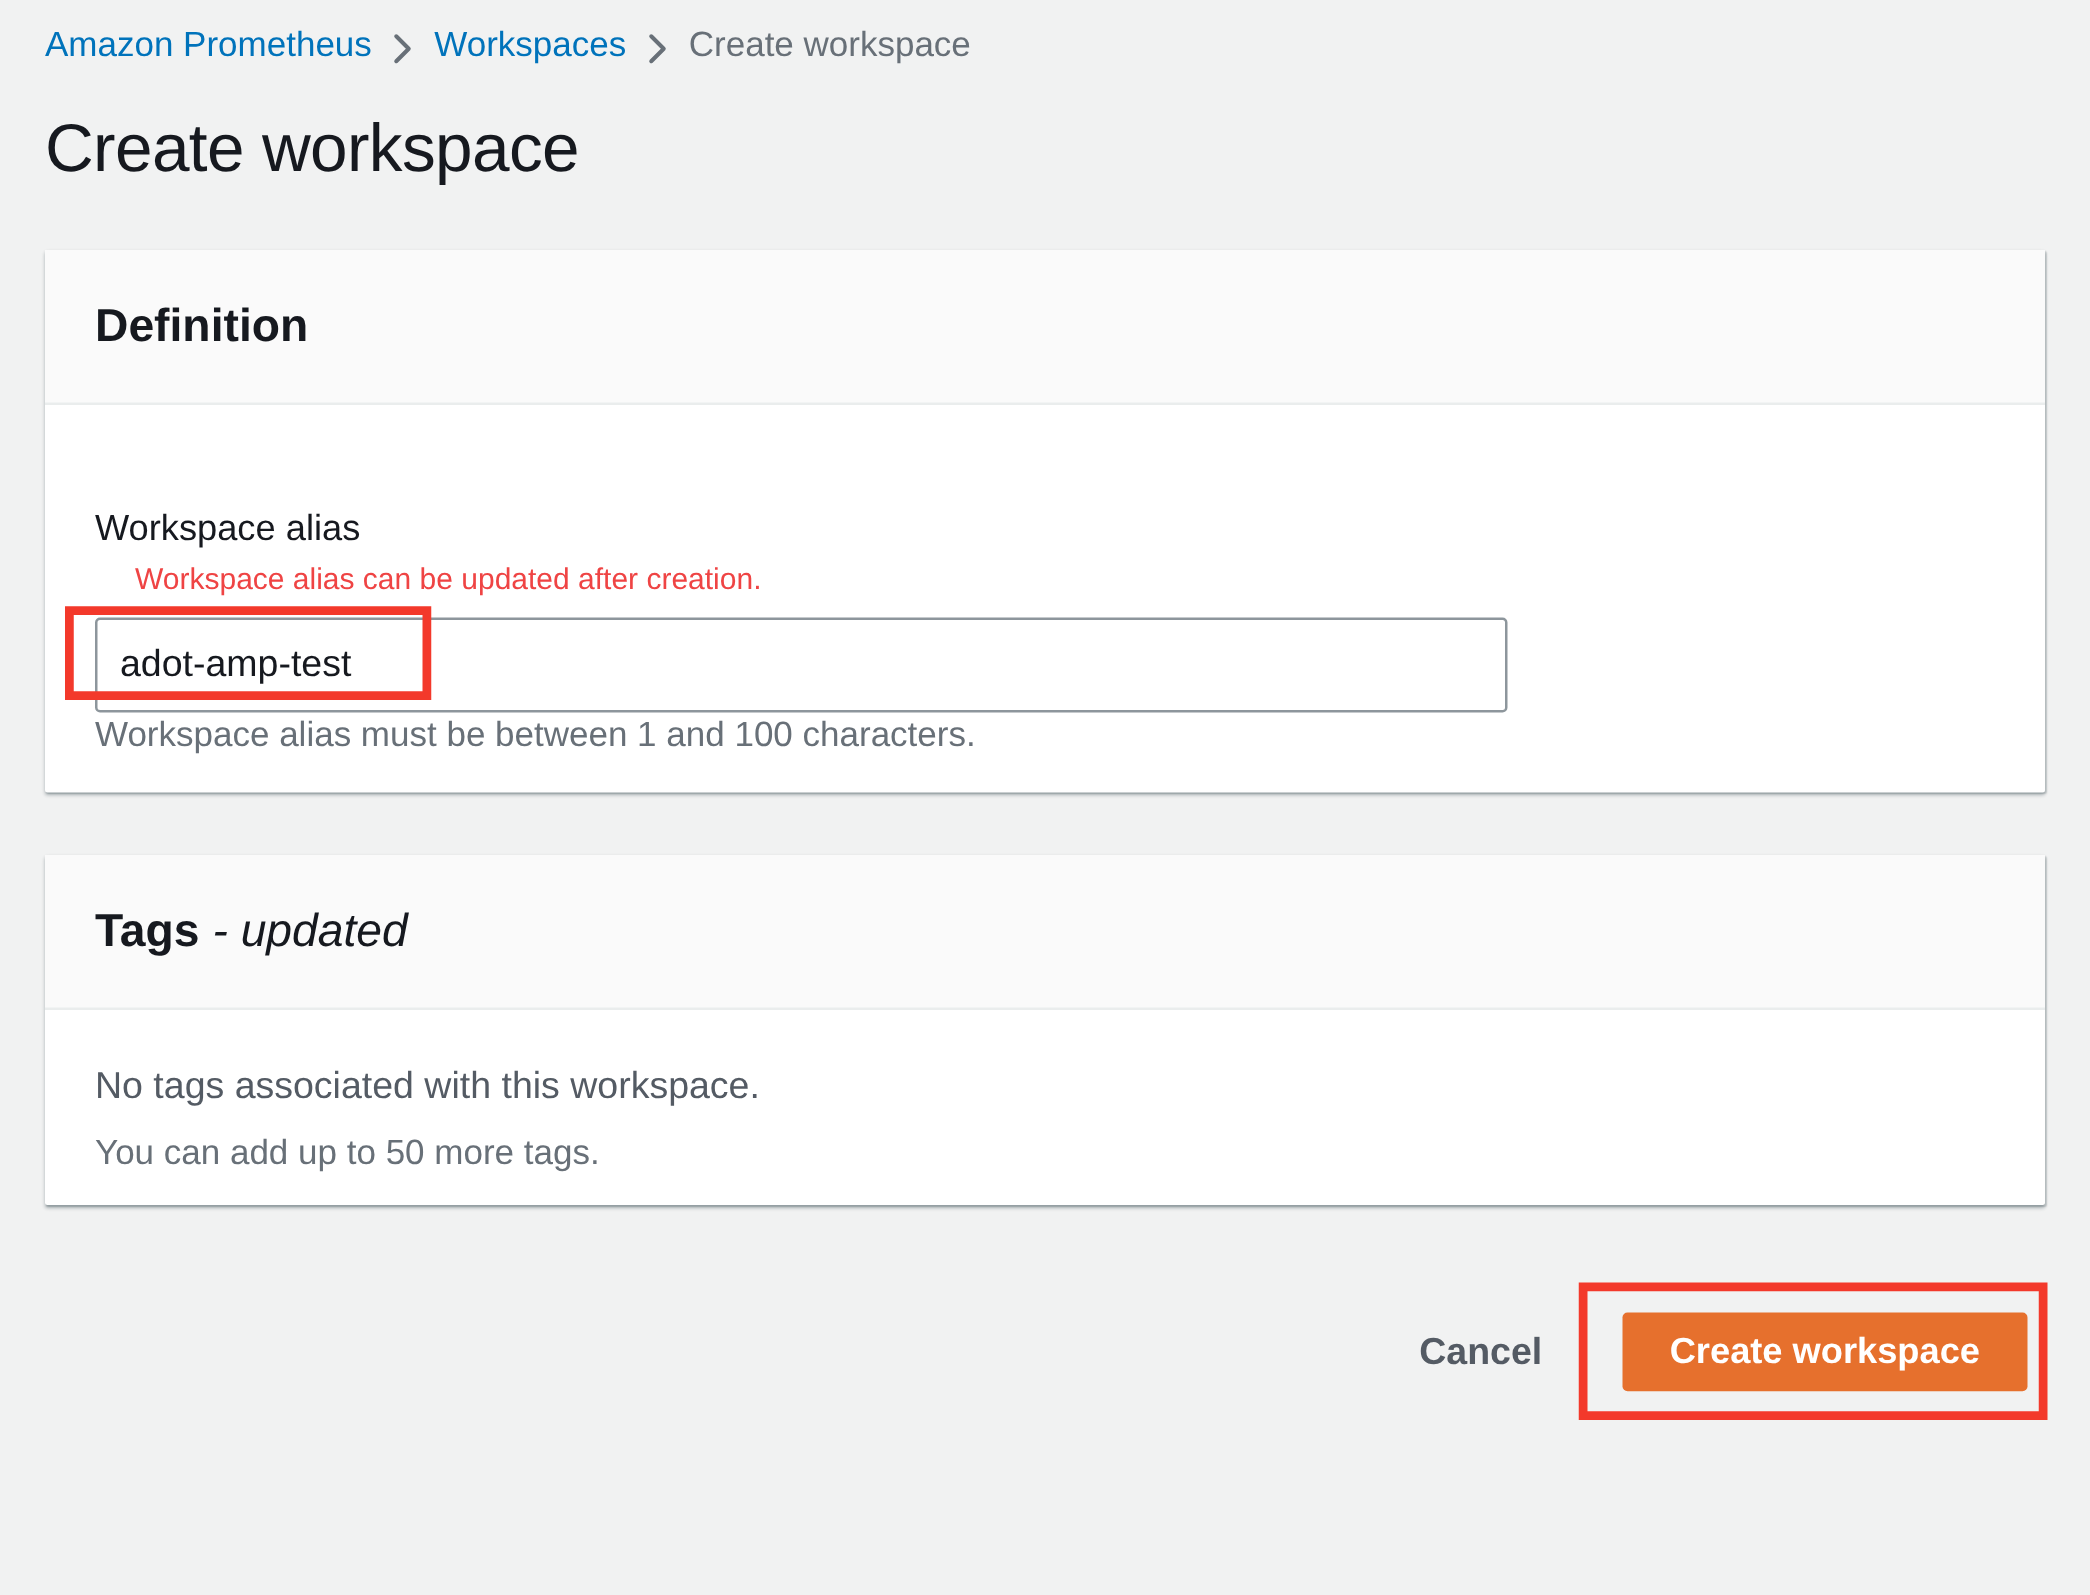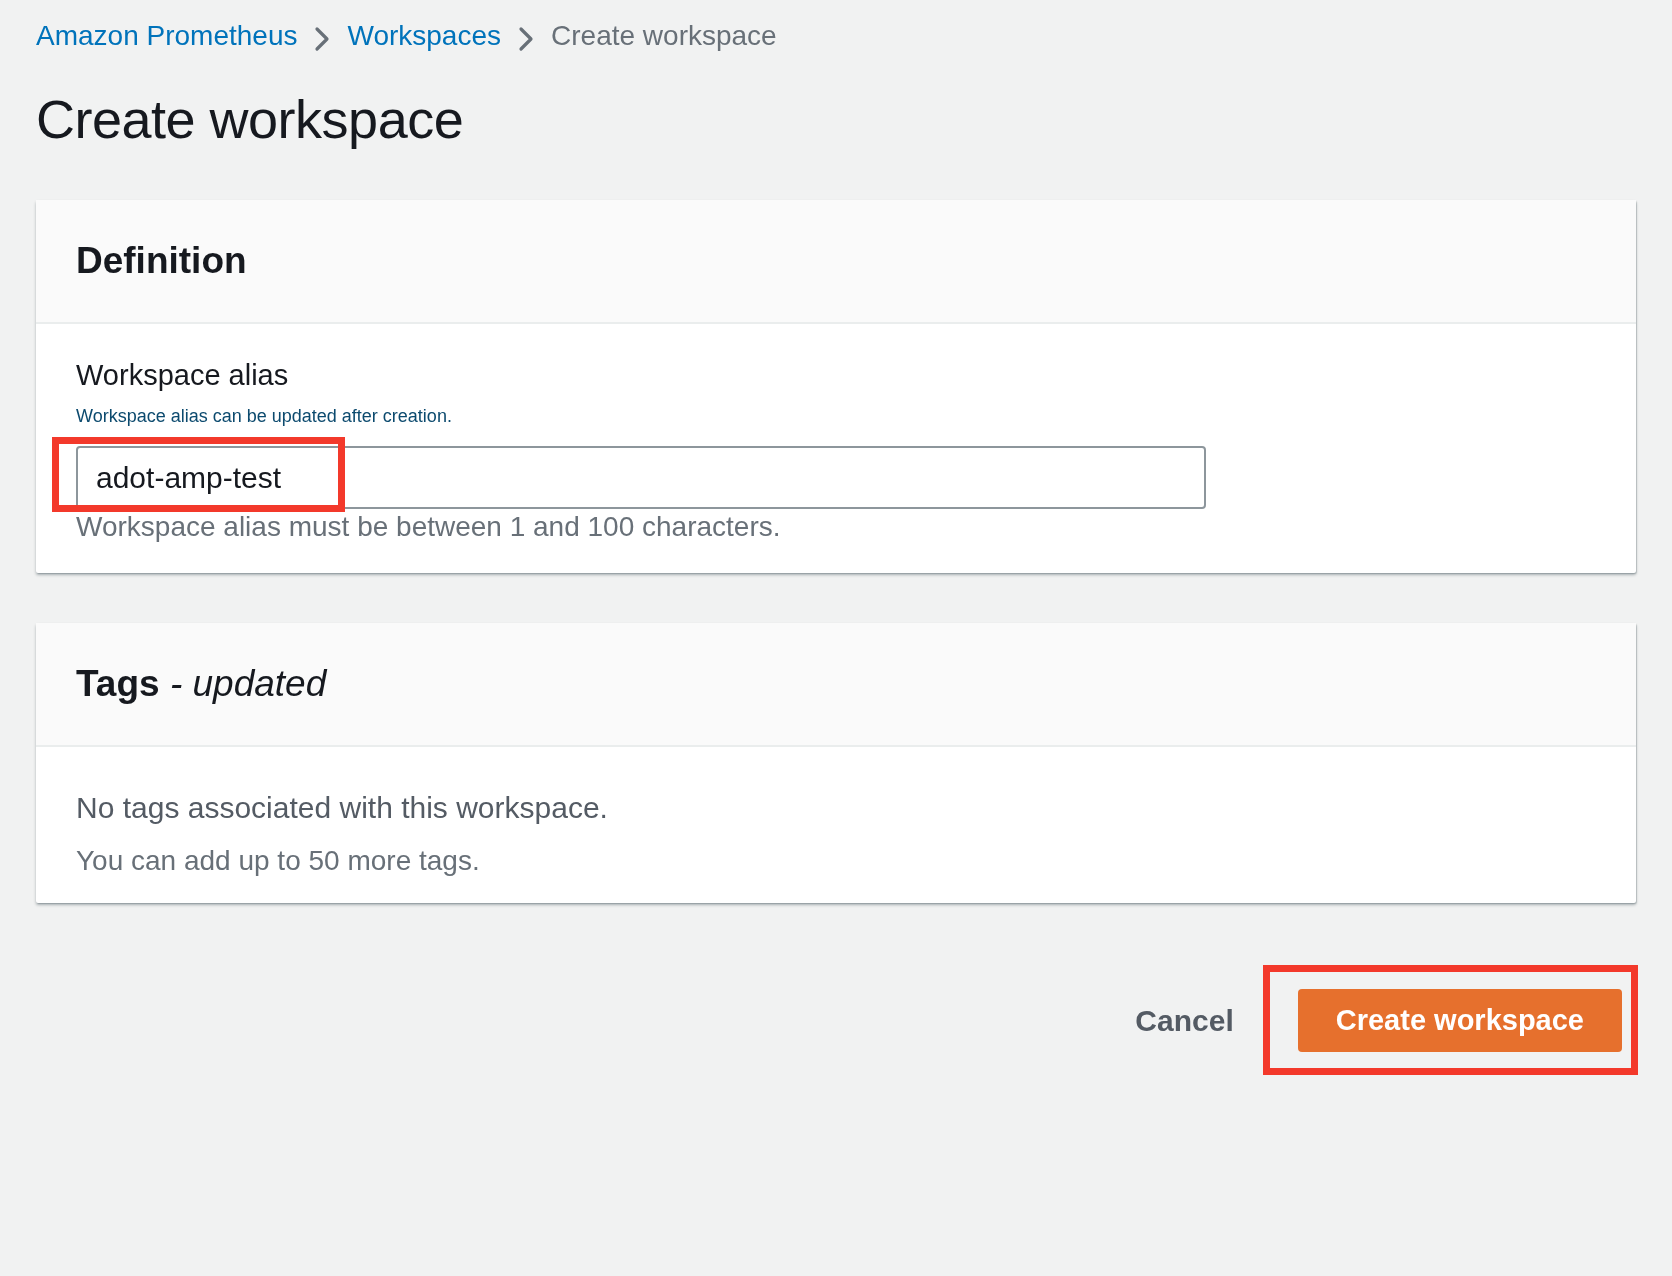--- a/index.html
+++ b/index.html
@@ -38,25 +38,25 @@
     background:#fafafa;
     border-bottom:2px solid #eaeded;
     padding:38px 40px;
   }
   .card-header h2 { margin:0; font-size:37px; line-height:46px; font-weight:700; color:#16191f; }
   .optional-suffix { font-style:italic; font-weight:400; }
   .header-desc { margin-top:14px; font-size:28px; line-height:38px; color:#545b64; max-width:1460px; }
 
   .card-body { padding:32px 40px 28px 40px; }
 
-  .field-label { font-size:29px; line-height:38px; color:#16191f; }
-  .field-desc  { margin-top:4px; font-size:18px; line-height:36px; color:#0c4a6e; }
+  .field-label { font-size:29px; line-height:38px; color:#16191f;margin-top:48px; }
+  .field-desc  { margin-top:4px; font-size:24px; line-height:36px; color:#ef4444;margin-left:32px; }
   .input-wrap { position:relative; margin-top:12px; width:1130px; }
   .text-input {
-    width:100%; height:63px;
+    width:100%; height:76px;
     border:2px solid #8d969c; border-radius:4px;
     padding:0 18px; font-size:30px; color:#16191f;
     font-family:"Liberation Sans", sans-serif;
     background:#fff; outline:none;
   }
   .constraint { font-size:28px; line-height:36px; color:#687078; }
 
   
   .tags-body { padding:42px 40px 24px 40px; }
   .empty-text { font-size:30px; line-height:38px; color:#545b64; }

